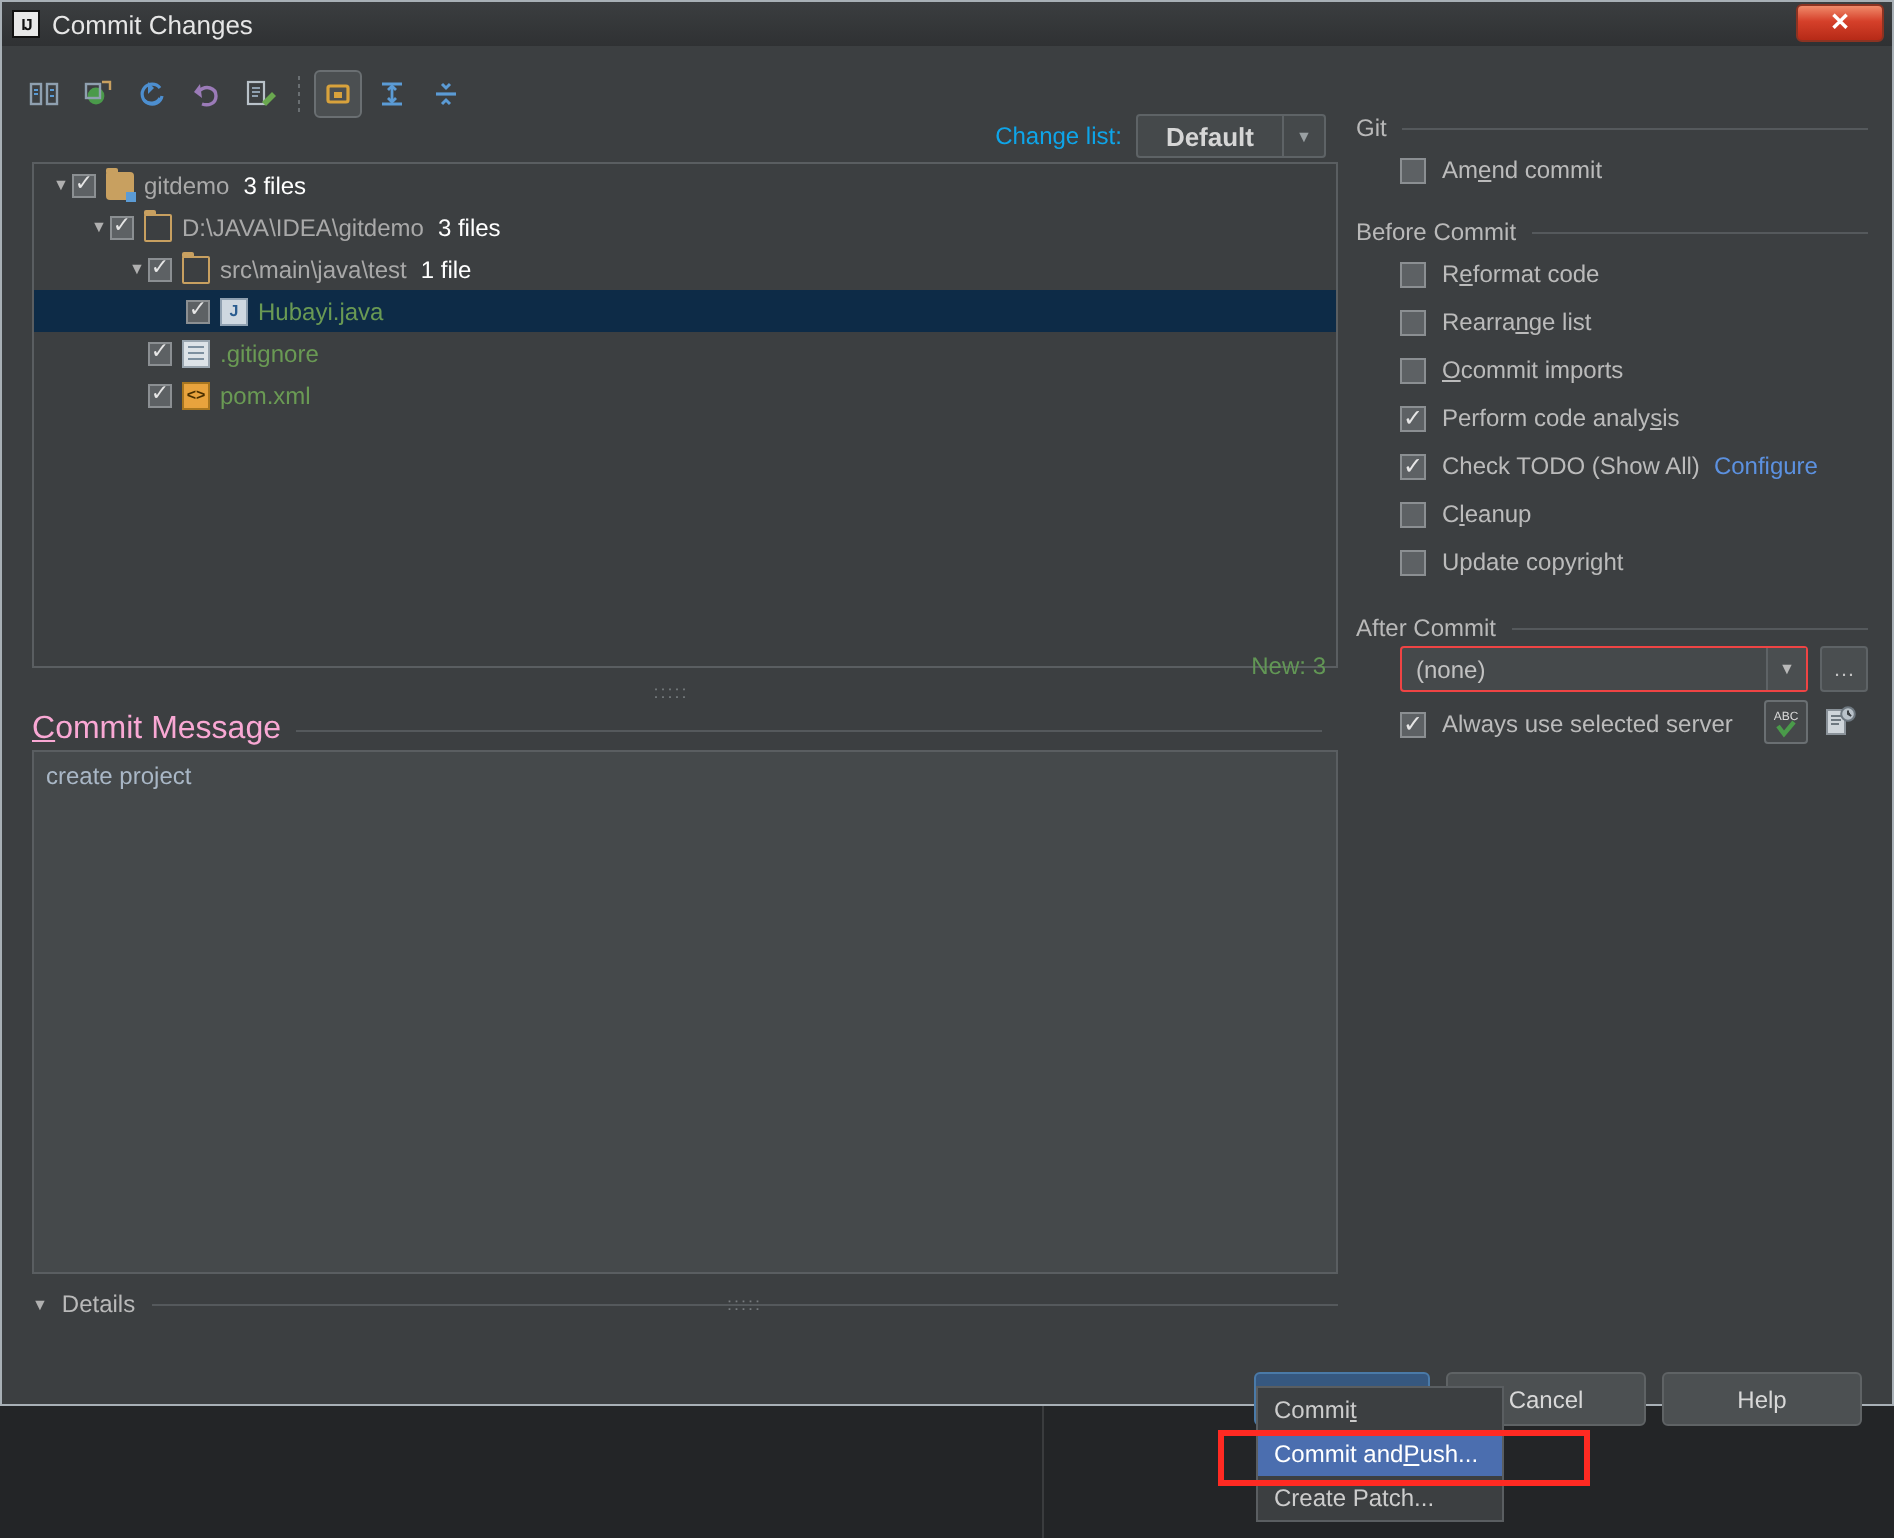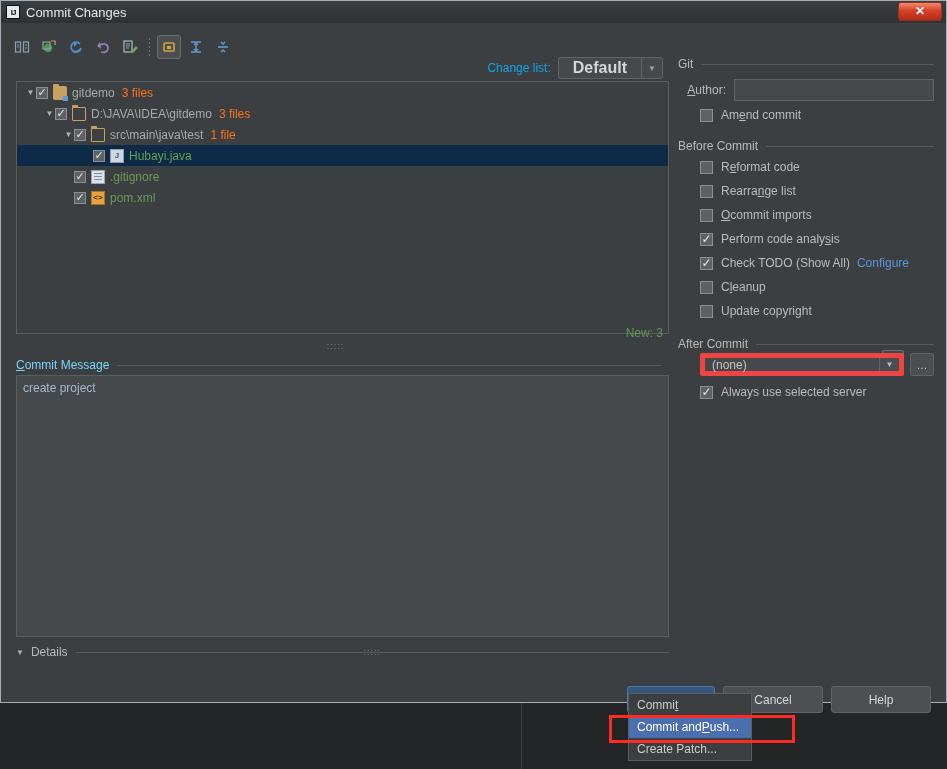--- a/index.html
+++ b/index.html
@@ -56,21 +56,21 @@
   
   #changelist-wrap{
     position:absolute;right:282px;top:34px;display:flex;align-items:center;gap:7px;
   }
   #changelist-label{color:#0ea5e9;font-size:12px;}
   #changelist-combo{
     display:flex;align-items:stretch;border:1px solid #5e6366;background:#45494b;
     height:22px;box-sizing:border-box;border-radius:2px;
   }
   #changelist-value{
-    padding:0 14px;display:flex;align-items:center;font-weight:bold;color:#d6d6d6;font-size:16px;
+    padding:0 14px;display:flex;align-items:center;font-weight:bold;color:#d6d6d6;font-size:13px;
   }
   #changelist-arrow{
     width:20px;border-left:1px solid #5e6366;display:flex;align-items:center;justify-content:center;
     color:#9aa0a3;font-size:8px;
   }
   
   #tree{
     position:absolute;left:14px;top:58px;width:653px;height:253px;
     background:#3c3f41;border:1px solid #5a5e61;box-sizing:border-box;
     overflow:hidden;
@@ -92,34 +92,34 @@
   .ic-folder-o{background:transparent;border:1.5px solid #c8a060;box-sizing:border-box;border-radius:1px;}
   .ic-folder-o:after{content:"";position:absolute;left:-1px;top:-3px;width:6px;height:3px;background:#c8a060;border-radius:1px;}
   .ic-mod{position:absolute;right:-1px;bottom:-1px;width:5px;height:5px;background:#5b9bd5;}
   .ic-java{background:#cfd8e0;border:1px solid #8fa0b0;box-sizing:border-box;color:#2a5c8f;font-size:8px;font-weight:bold;text-align:center;line-height:12px;}
   .ic-txt{background:#dde3e8;border:1px solid #9aa6b0;box-sizing:border-box;}
   .ic-txt:after{content:"";position:absolute;left:2px;top:2px;right:2px;height:1px;background:#7d90a0;box-shadow:0 3px 0 #7d90a0,0 6px 0 #7d90a0;}
   .ic-xml{background:#e8a33d;border:1px solid #a8761f;box-sizing:border-box;color:#4a3000;font-size:8px;font-weight:bold;text-align:center;line-height:12px;}
   .tlabel{font-size:12px;}
   .tlabel.green{color:#6a9a54;}
   .tlabel.grey{color:#a9a9a9;}
-  .tcount{font-size:12px;color:#f97316;margin-left:7px;}
+  .tcount{font-size:12px;color:#ffffff;margin-left:7px;}
   
   #new-count{
     position:absolute;right:282px;top:303px;color:#629755;font-size:12px;
   }
   #splitter-dots{
     position:absolute;left:0;top:318px;width:667px;text-align:center;
     color:#777c7f;font-size:9px;letter-spacing:1px;
   }
   
   #cm-header{
     position:absolute;left:14px;top:333px;width:653px;height:18px;display:flex;align-items:center;
   }
-  #cm-label{font-size:12px;color:#7dd3fc;white-space:nowrap;}
+  #cm-label{font-size:16px;color:#f9a8d4;white-space:nowrap;}
   #cm-label u{text-decoration:underline;}
   #cm-line{flex:1;height:1px;background:#55595c;margin:0 8px;}
   #cm-tools{position:absolute;right:14px;top:327px;display:flex;gap:5px;align-items:center;}
   .cmtool{width:22px;height:22px;border:1px solid transparent;display:flex;align-items:center;justify-content:center;box-sizing:border-box;border-radius:2px;}
   .cmtool.framed{border-color:#6a6f72;background:#45484a;}
   #cm-box{
     position:absolute;left:14px;top:352px;width:653px;height:262px;
     background:#45494b;border:1px solid #5a5e61;box-sizing:border-box;
     padding:5px 6px;color:#a9b7c6;font-size:12px;
   }
@@ -151,21 +151,21 @@
   .link{color:#5c91e0;font-size:12px;margin-left:7px;}
   #author-row{display:flex;align-items:center;height:26px;margin-top:4px;}
   #author-label{font-size:12px;color:#bbbbbb;width:48px;text-align:right;margin-right:8px;}
   #author-input{
     flex:1;height:22px;background:#45494b;border:1px solid #5e6366;box-sizing:border-box;
   }
   #upload-label{font-size:12px;color:#bbbbbb;margin:6px 0 4px 22px;}
   #upload-row{display:flex;align-items:center;margin-left:22px;gap:6px;}
   #upload-combo{
     flex:1;height:23px;display:flex;align-items:stretch;
-    background:#45494b;border:5px solid #ef4444;box-sizing:border-box;border-radius:2px;justify-content:center;
+    background:#45494b;border:1px solid #ef4444;box-sizing:border-box;border-radius:2px;justify-content:center;
   }
   #upload-value{flex:1;display:flex;align-items:center;padding-left:7px;font-size:12px;color:#c2c2c2;}
   #upload-arrow{width:19px;border-left:1px solid #5e6366;display:flex;align-items:center;justify-content:center;color:#b9b9b9;font-size:8px;background:#4a4e50;}
   #upload-dots{
     width:24px;height:23px;background:#4a4e50;border:1px solid #5e6366;box-sizing:border-box;
     display:flex;align-items:center;justify-content:center;color:#c2c2c2;font-size:11px;border-radius:2px;
   }
   .indent{margin-left:22px;}
   
   #buttons{position:absolute;right:14px;top:663px;display:flex;gap:8px;}
@@ -352,24 +352,20 @@
       </div>
     </div>
 
     <div id="right">
 
       <div class="sect">
         <div class="secthdr">
           <span class="t">Git</span>
           <span class="l"></span>
         </div>
-        <div id="author-row">
-          <div id="author-label"><u>A</u><span>uthor:</span></div>
-          <div id="author-input"></div>
-        </div>
         <div class="rrow indent">
           <span class="rcb off">✓</span>
           <span class="rlabel"><span>Am</span><u>e</u><span>nd commit</span></span>
         </div>
       </div>
 
       <div class="sect" style="margin-top:10px;">
         <div class="secthdr">
           <span class="t">Before Commit</span>
           <span class="l"></span>

